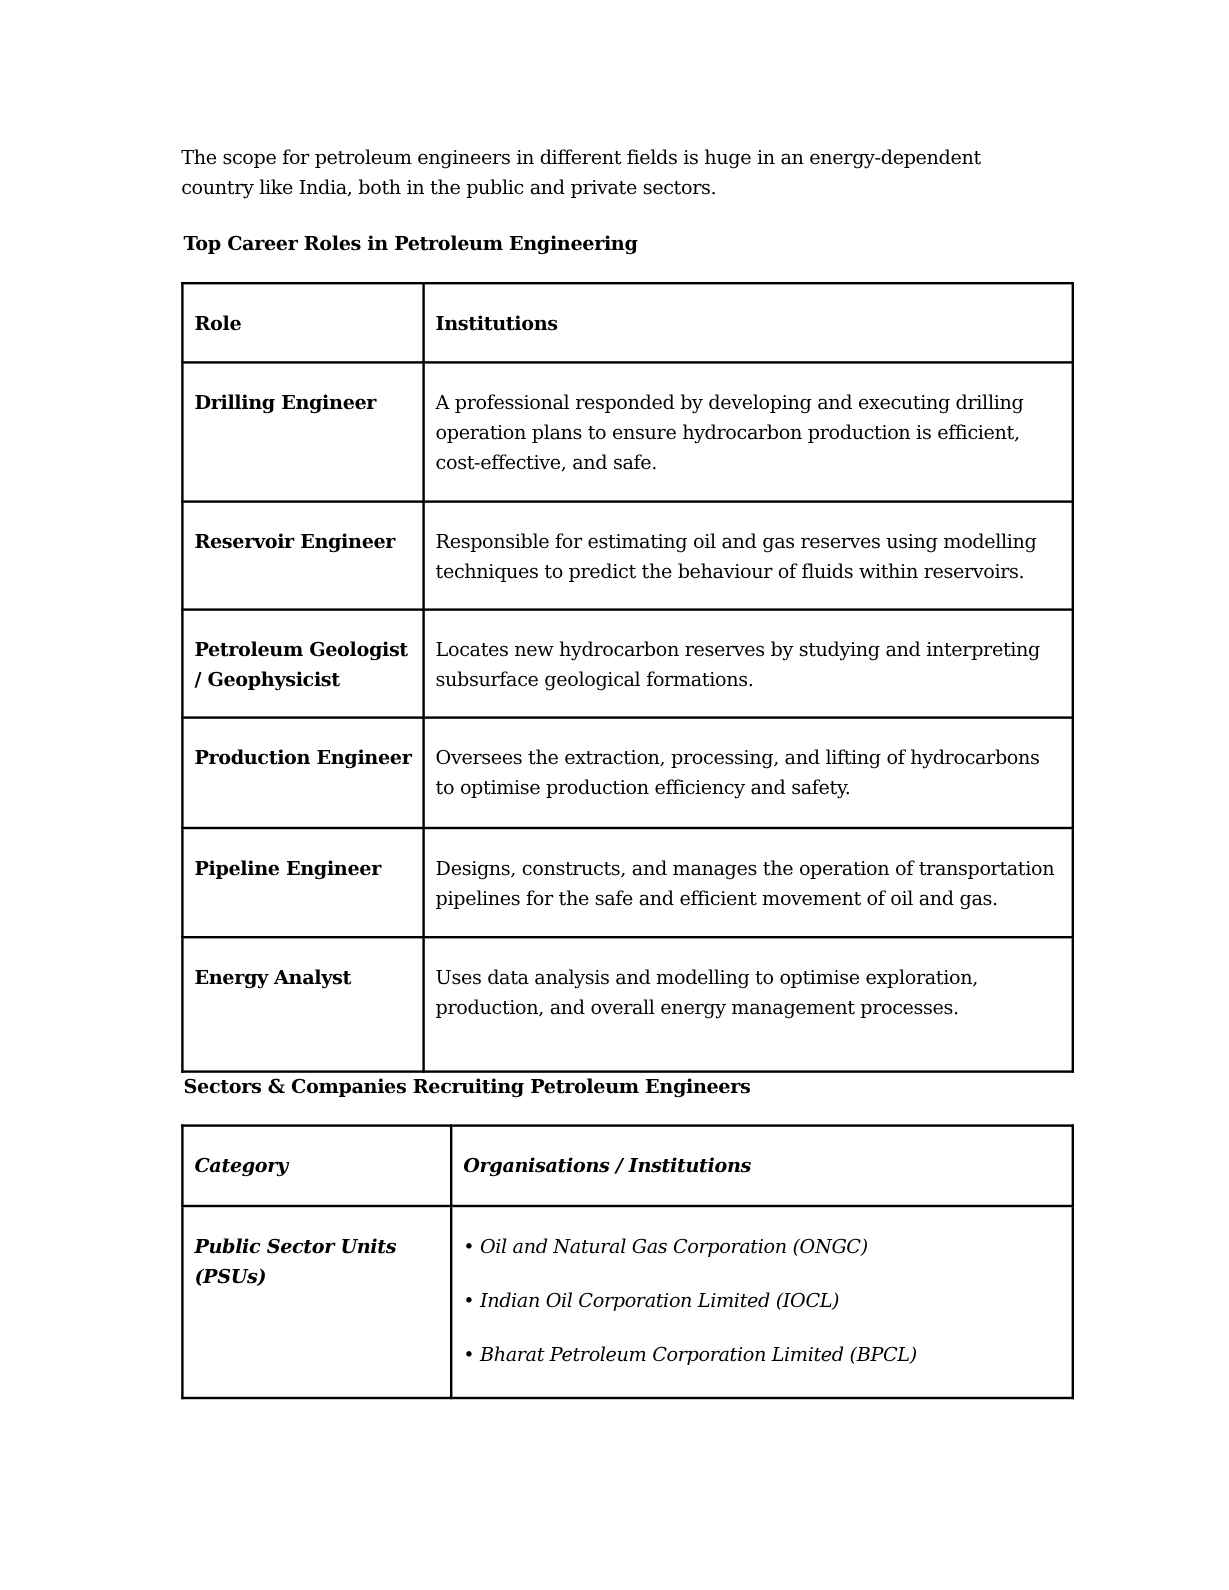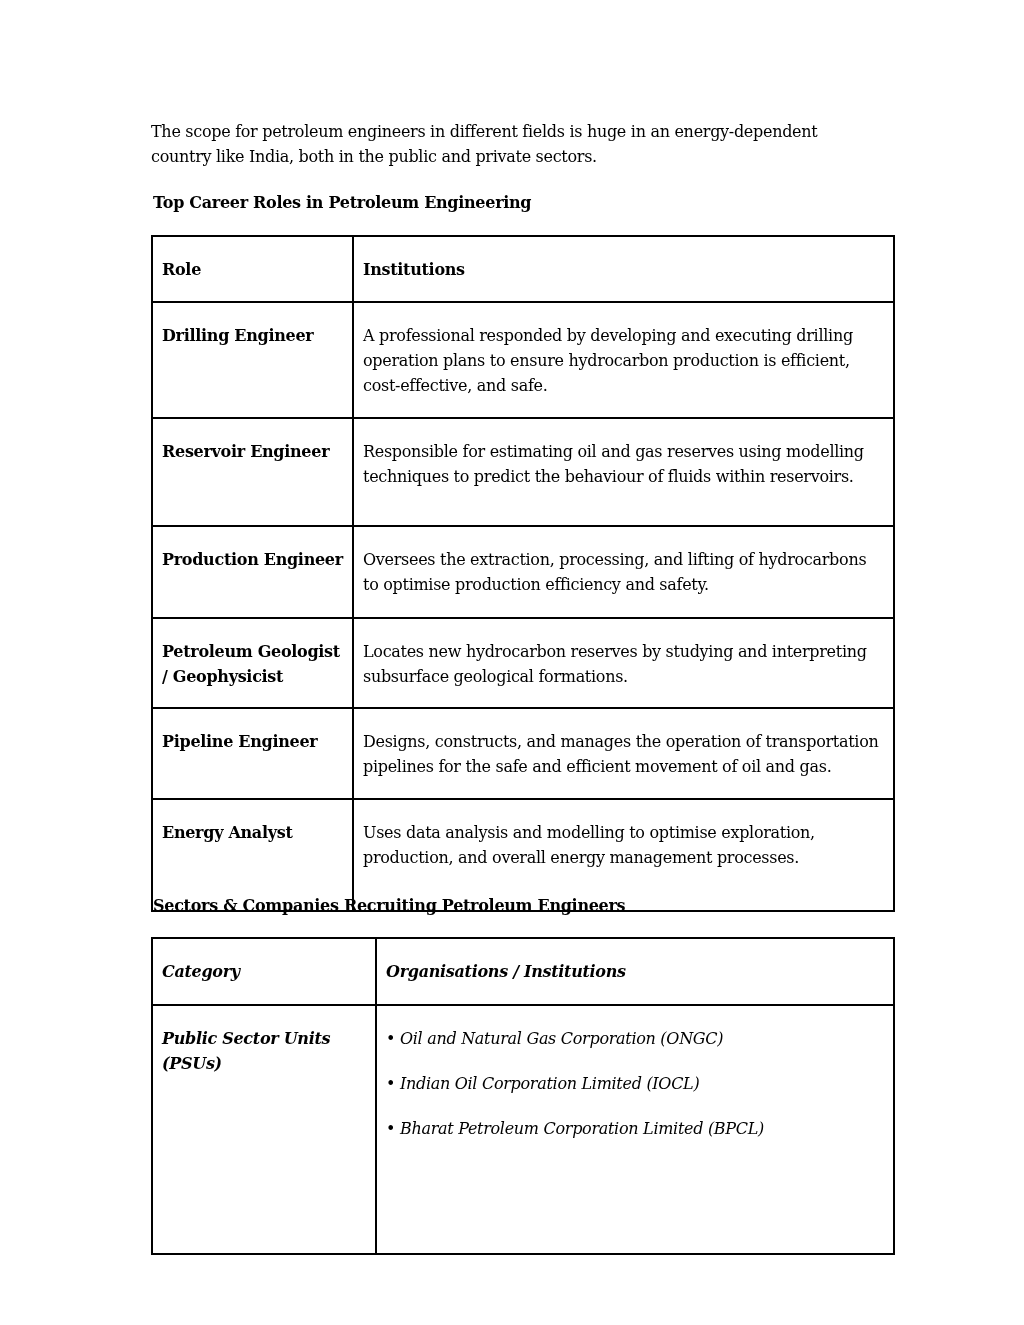--- a/index.html
+++ b/index.html
@@ -42,31 +42,31 @@
       </colgroup>
     <tbody>
         <tr style="height:66px">
       <th>Role</th>
       <th>Institutions</th>
     </tr>
     <tr style="height:116px">
       <td class="role">Drilling Engineer</td>
       <td>A professional responded by developing and executing drilling operation plans to ensure hydrocarbon production is efficient, cost-effective, and safe.</td>
     </tr>
-    <tr style="height:108px">
+    <tr style="height:90px">
       <td class="role">Reservoir Engineer</td>
       <td>Responsible for estimating oil and gas reserves using modelling techniques to predict the behaviour of fluids within reservoirs.</td>
+    </tr>
+    <tr style="height:90px">
+      <td class="role">Petroleum Geologist / Geophysicist</td>
+      <td>Locates new hydrocarbon reserves by studying and interpreting subsurface geological formations.</td>
     </tr>
     <tr style="height:92px">
       <td class="role">Production Engineer</td>
       <td>Oversees the extraction, processing, and lifting of hydrocarbons to optimise production efficiency and safety.</td>
-    </tr>
-    <tr style="height:90px">
-      <td class="role">Petroleum Geologist / Geophysicist</td>
-      <td>Locates new hydrocarbon reserves by studying and interpreting subsurface geological formations.</td>
     </tr>
     <tr style="height:91px">
       <td class="role">Pipeline Engineer</td>
       <td>Designs, constructs, and manages the operation of transportation pipelines for the safe and efficient movement of oil and gas.</td>
     </tr>
     <tr style="height:112px">
       <td class="role">Energy Analyst</td>
       <td>Uses data analysis and modelling to optimise exploration, production, and overall energy management processes.</td>
     </tr>
   </tbody>
@@ -77,21 +77,21 @@
   <table class="t2">
     <colgroup>
         <col class="c1">
         <col>
       </colgroup>
     <tbody>
         <tr style="height:67px">
       <th>Category</th>
       <th>Organisations / Institutions</th>
     </tr>
-    <tr style="height:249px">
+    <tr style="height:160px">
       <td class="role">Public Sector Units (PSUs)</td>
       <td>
         <ul class="orgs">
           <li>• Oil and Natural Gas Corporation (ONGC)</li>
           <li>• Indian Oil Corporation Limited (IOCL)</li>
           <li>• Bharat Petroleum Corporation Limited (BPCL)</li>
         </ul>
       </td>
     </tr>
   </tbody>

